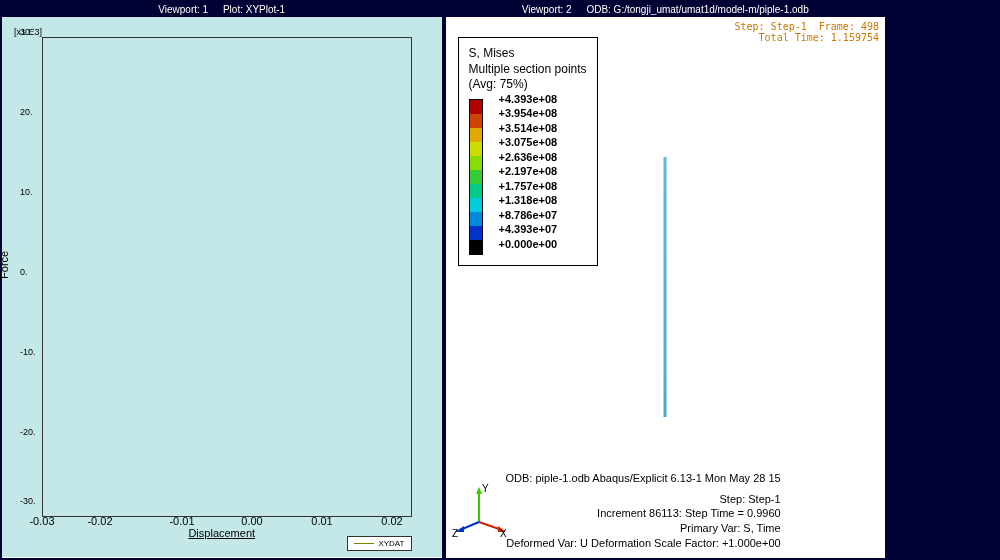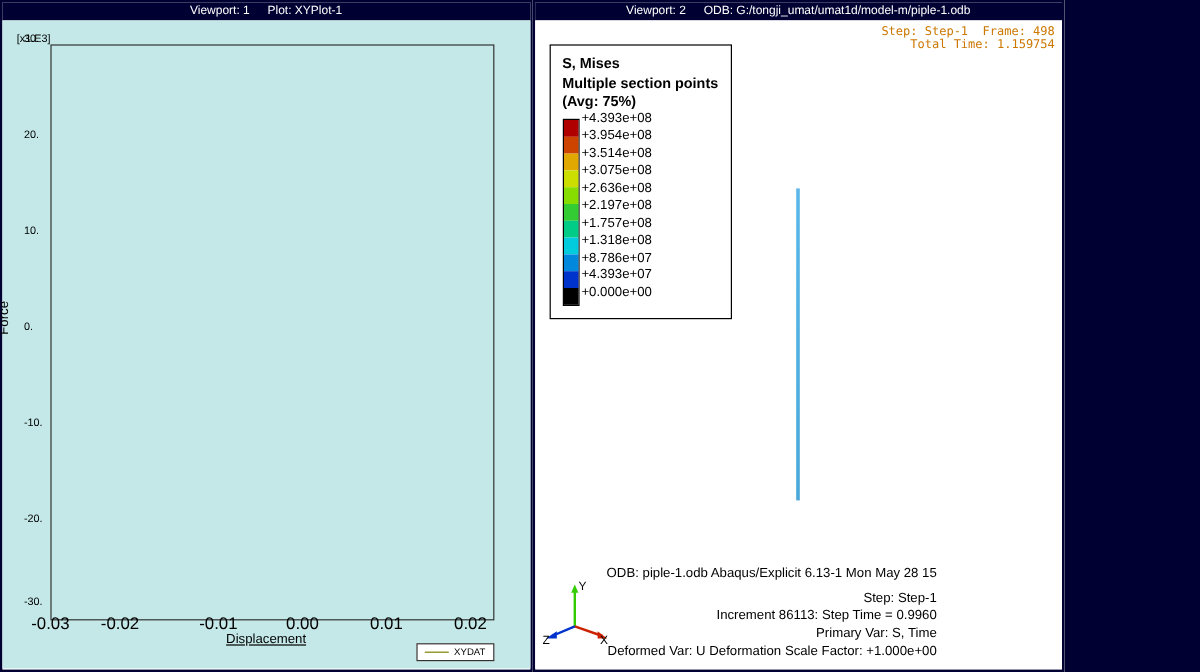--- a/index.html
+++ b/index.html
@@ -1,40 +1,40 @@
 <!DOCTYPE html>
 <html><head>
 <meta charset="utf-8">
 <style>
   * { box-sizing: border-box; margin: 0; padding: 0; }
   body { font-family: Arial, sans-serif; font-size: 11px; background: #000033; }
-  .container { display: flex; width: 887px; height: 560px; background: #a3a3a3; }
+  .container { display: flex; width: 887px; height: 560px; background: #7f1d1d; }
   .viewport { flex: 1; background: #fff; border: 2px solid #000033; position: relative; }
   .vp-header { background: #000033; color: #fff; font-size: 10px; padding: 2px 4px; text-align: center; }
   .vp-header span { margin: 0 6px; }
   .plot-area { position: relative; height: calc(100% - 16px); background: #c4e8e8; }
   .chart-wrap { position: absolute; left: 40px; top: 20px; right: 30px; bottom: 40px; background: #c4e8e8; }
   .chart-inner { position: absolute; left: 0; top: 0; right: 0; bottom: 0; border: 1px solid #333; }
   .ylabel { position: absolute; left: 2px; top: 50%; transform: rotate(-90deg) translateX(50%); transform-origin: left center; font-size: 11px; }
   .xlabel { position: absolute; bottom: 18px; left: 50%; transform: translateX(-50%); font-size: 11px; text-decoration: underline; }
   .yscale { position: absolute; left: 12px; top: 10px; font-size: 9px; }
-  .tick-x { position: absolute; bottom: 30px; font-size: 14px; transform: translateX(-50%); }
+  .tick-x { position: absolute; bottom: 30px; font-size: 11px; transform: translateX(-50%); }
   .tick-y { position: absolute; left: 18px; font-size: 9px; transform: translateY(50%); }
   .legend-box { position: absolute; right: 30px; bottom: 6px; border: 1px solid #333; background: #fff; padding: 2px 6px; font-size: 8px; }
   .legend-line { display: inline-block; width: 20px; height: 1px; background: #808000; vertical-align: middle; margin-right: 4px; }
   .hysteresis { position: absolute; inset: 0; }
 
   .vp2-body { position: relative; height: calc(100% - 16px); background: #fff; }
   .status-box { position: absolute; right: 6px; top: 4px; text-align: right; font-size: 10px; color: #cc7700; font-family: monospace; }
   .legend-panel { position: absolute; left: 12px; top: 20px; border: 1px solid #000; background: #fff; padding: 8px 10px 10px 10px; font-size: 12px; }
-  .legend-title { margin-bottom: 6px; line-height: 1.3; font-weight: bold; }
+  .legend-title { margin-bottom: 6px; line-height: 1.3; }
   .colorbar-row { display: flex; align-items: flex-start; }
   .colorbar { display: flex; flex-direction: column; width: 14px; border: 1px solid #000; }
   .cb-seg { width: 100%; height: 14px; }
-  .cb-labels { margin-left: 2px; font-size: 11px; line-height: 14.5px; margin-top: -7px; }
+  .cb-labels { margin-left: 16px; font-size: 11px; line-height: 14.5px; margin-top: -7px; font-weight: bold; }
   .model-line { position: absolute; left: 50%; top: 140px; width: 3px; height: 260px; background: linear-gradient(#5bb8e8, #4aa8d8); transform: translateX(-50%); }
   .footer-info { position: absolute; left: 60px; bottom: 6px; font-size: 11px; line-height: 1.35; text-align: right; }
   .triad { position: absolute; left: 6px; bottom: 20px; width: 55px; height: 55px; }
   .triad svg { width: 100%; height: 100%; }
 </style>
 </head>
 <body>
 
 <div class="container">
 

